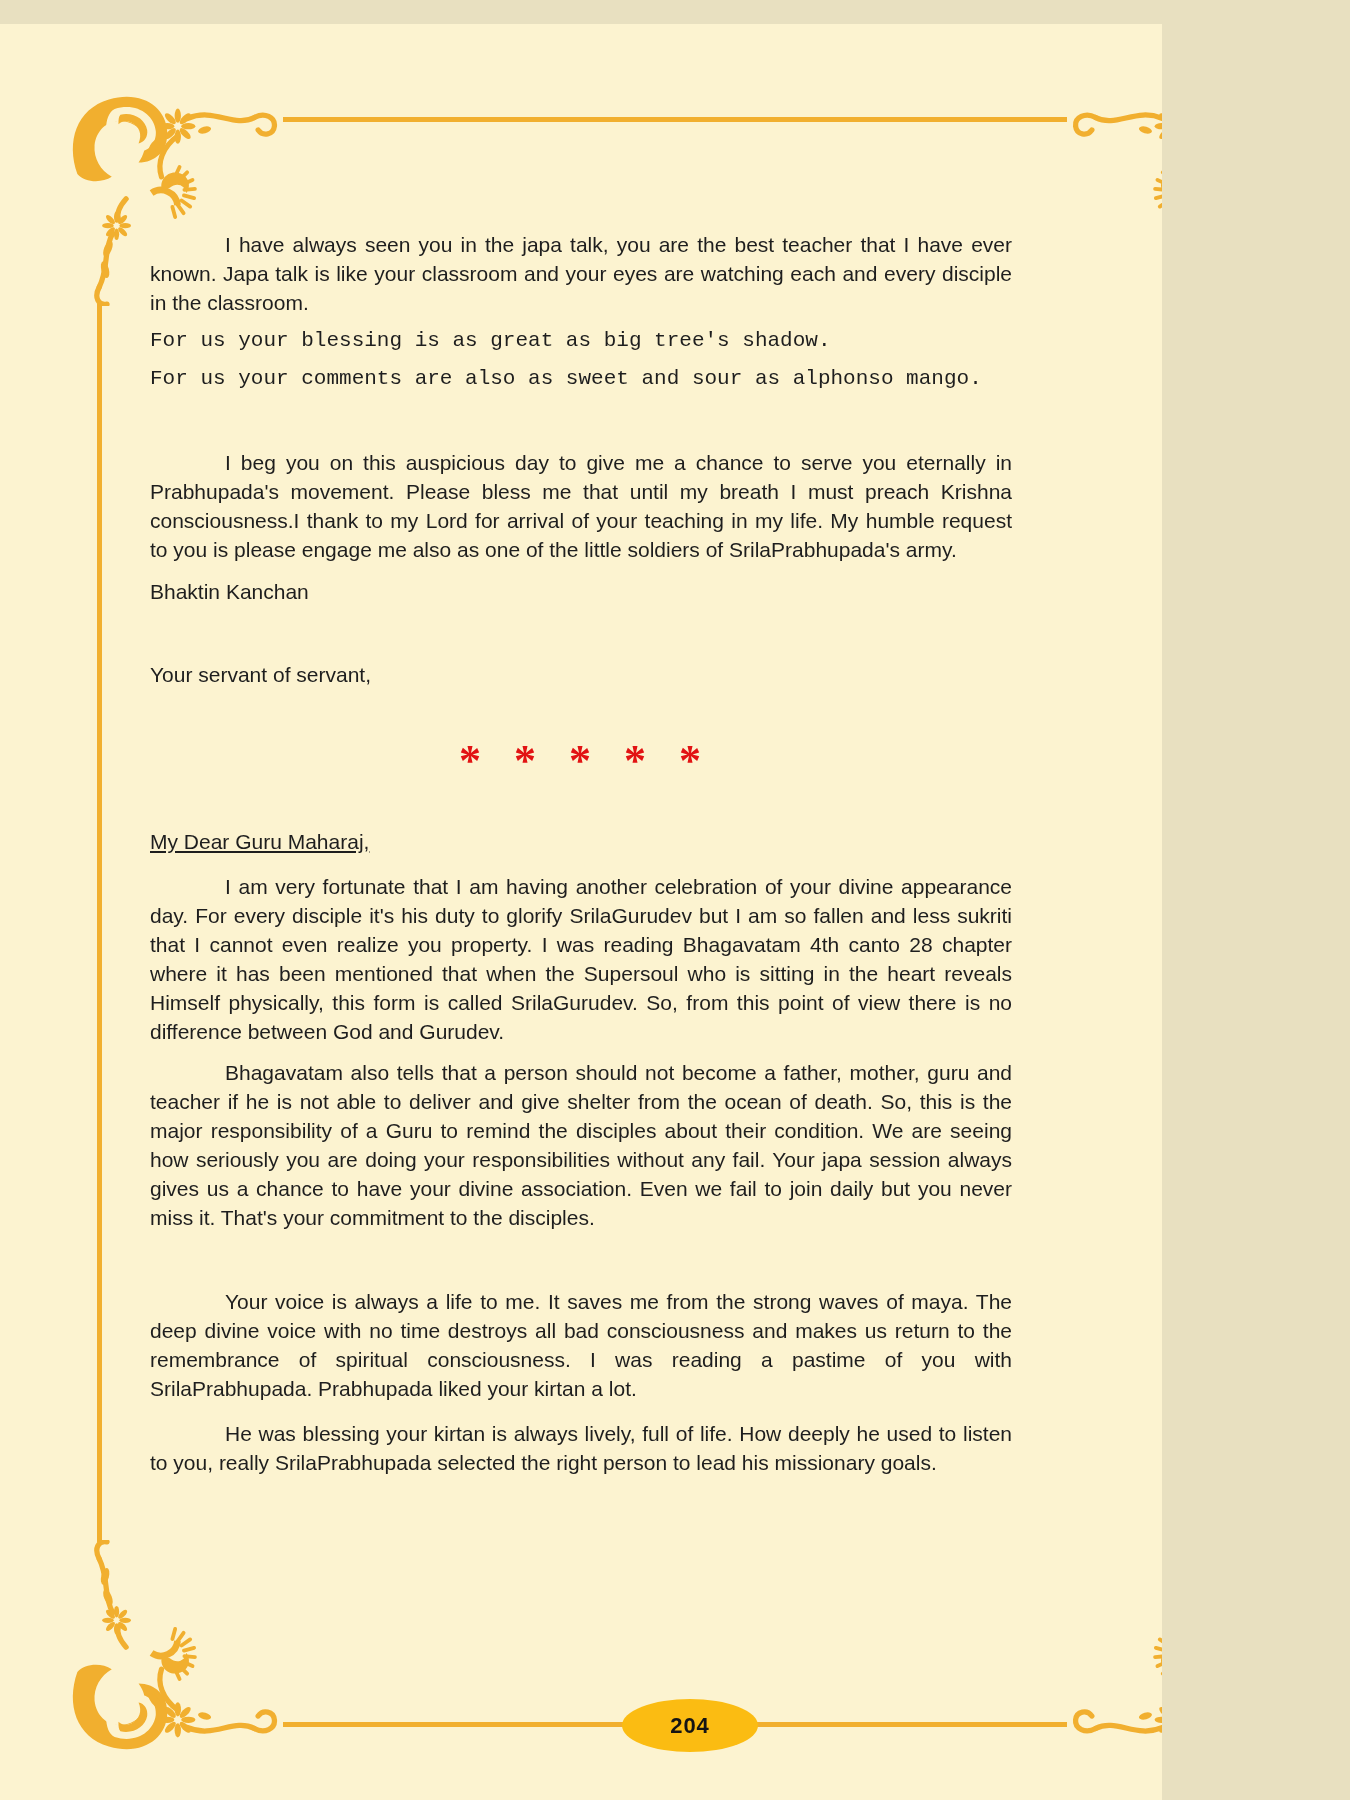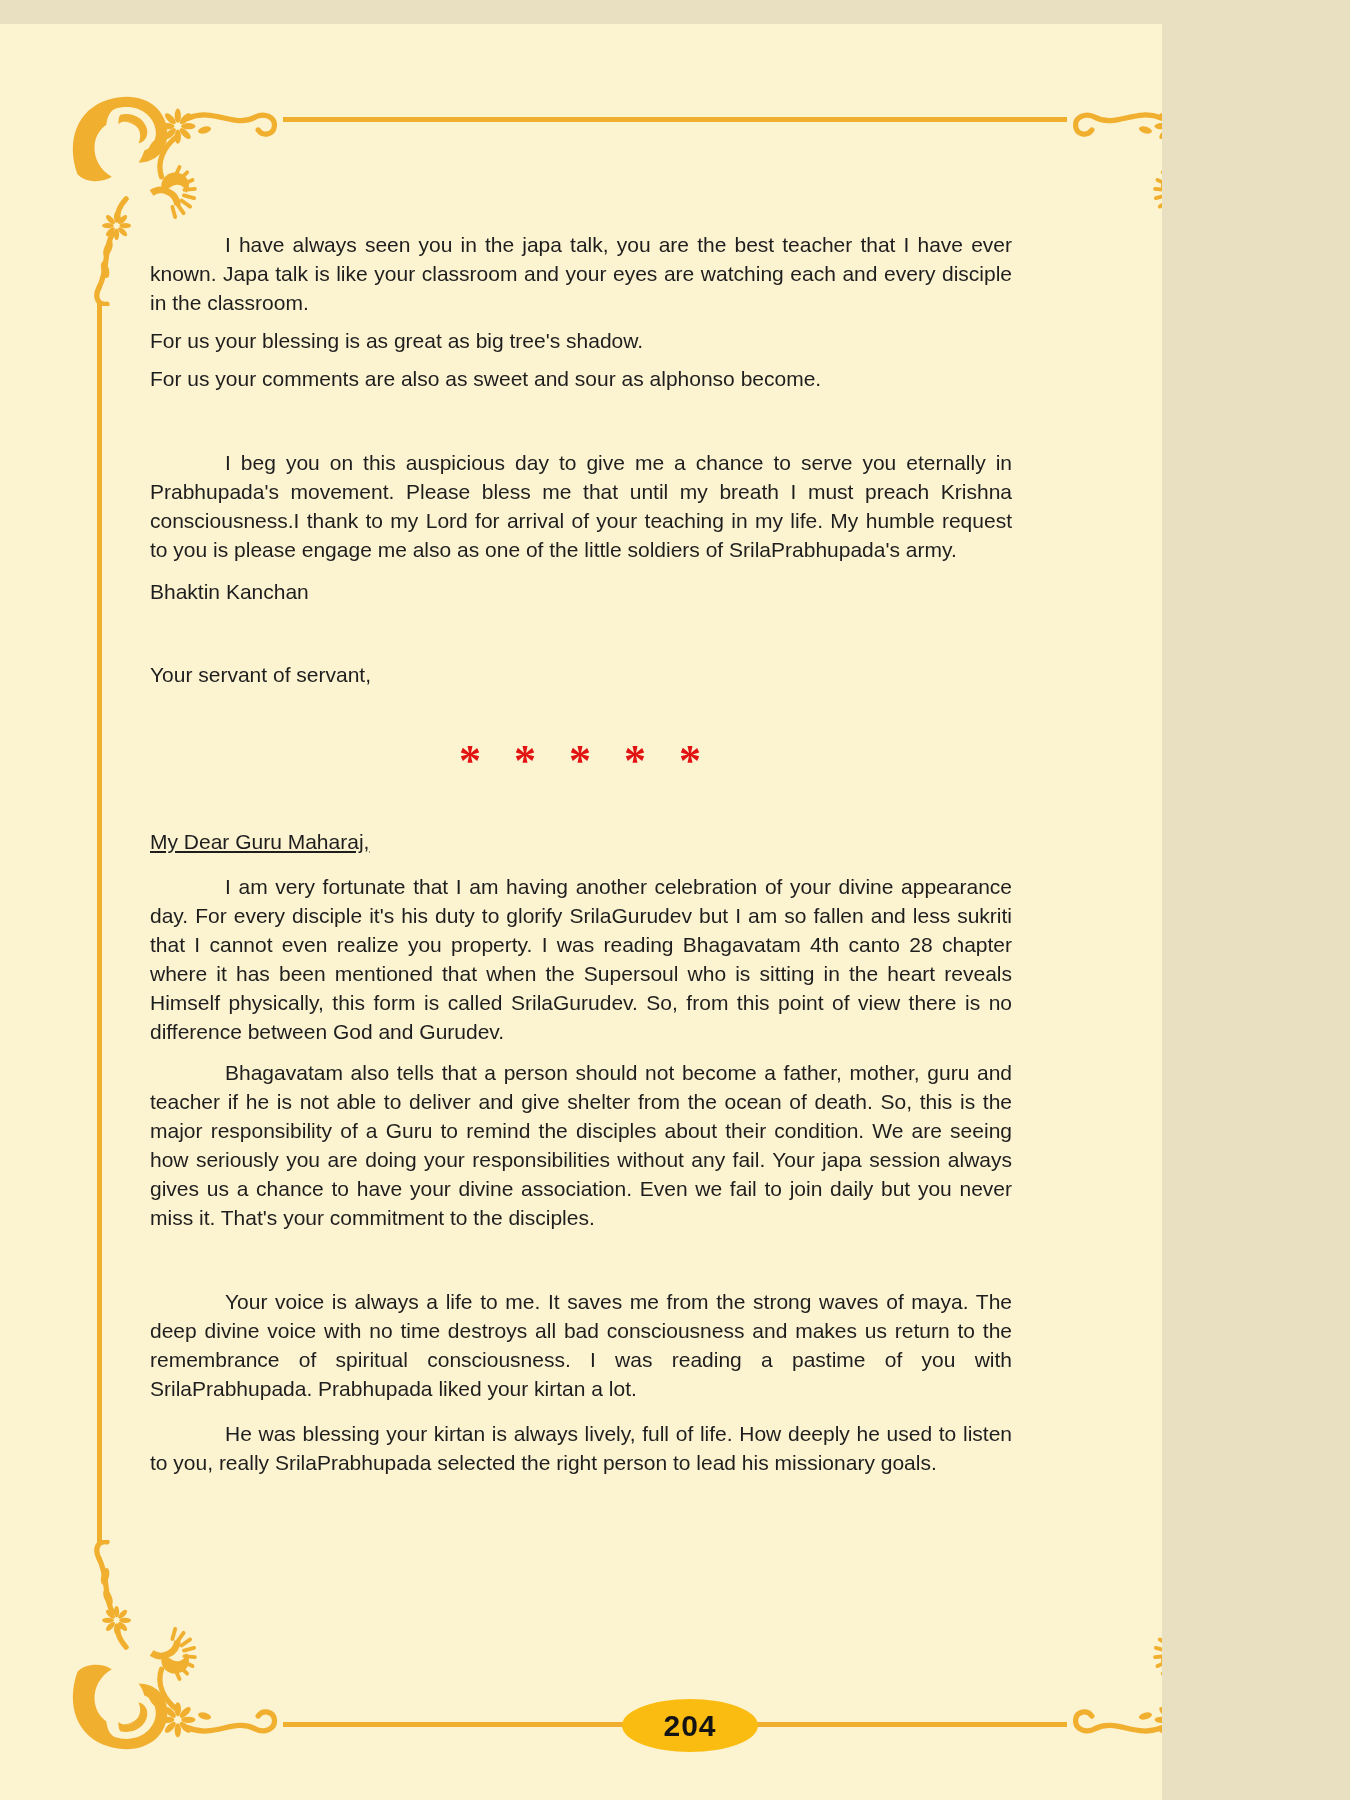--- a/index.html
+++ b/index.html
@@ -30,38 +30,38 @@
   .line{text-align:left;margin:0;}
   .m64{margin-top:64px;}
   .m55{margin-top:55px;}
   .m54{margin-top:54px;}
   .m50{margin-top:50px;}
   .m34{margin-top:34px;text-decoration:underline;}
   .m16{margin-top:16px;}
   .m14{margin-top:14px;}
   .m13{margin-top:13px;}
   .m12{margin-top:12px;}
-  .m9 {margin-top:9px;}
+  .m9 {margin-top:9px;font-family:Liberation Mono, monospace;}
   .separator{
     text-align:center;
     font-family:"Liberation Serif","DejaVu Serif",serif;
     font-weight:700;
     font-size:44px;line-height:44px;
     color:#E21313;
     word-spacing:18px;
     letter-spacing:2px;
   }
   
   .page-badge{
     position:absolute;left:622px;top:1675px;width:136px;height:53px;
     background:#FBBC12;border-radius:50%;
     display:flex;align-items:center;justify-content:center;
     z-index:3;
   }
-  .page-badge span{font-size:30px;font-weight:700;color:#141414;letter-spacing:1px;}
+  .page-badge span{font-size:22px;font-weight:700;color:#141414;letter-spacing:1px;}
   .defs-holder{position:absolute;width:0;height:0;overflow:hidden;}
 </style>
 </head>
 <body>
 
 <div class="page">
 
   <svg class="defs-holder" aria-hidden="true">
     <defs>
       <g id="fl8" fill="#F1AF2F">
@@ -130,21 +130,21 @@
   <svg class="corner bl" viewBox="0 0 230 230">
       <use href="#flourish"></use>
     </svg>
   <svg class="corner br" viewBox="0 0 230 230">
       <use href="#flourish"></use>
     </svg>
 
   <div class="content">
     <p class="para">I have always seen you in the japa talk, you are the best teacher that I have ever known. Japa talk is like your classroom and your eyes are watching each and every disciple in the classroom.</p>
     <p class="line m9">For us your blessing is as great as big tree's shadow.</p>
-    <p class="line m9">For us your comments are also as sweet and sour as alphonso become.</p>
+    <p class="line m9">For us your comments are also as sweet and sour as alphonso mango.</p>
     <p class="para m55">I beg you on this auspicious day to give me a chance to serve you eternally in Prabhupada's movement. Please bless me that until my breath I must preach Krishna consciousness.I thank to my Lord for arrival of your teaching in my life. My humble request to you is please engage me also as one of the little soldiers of SrilaPrabhupada's army.</p>
     <p class="line m13">Bhaktin Kanchan</p>
     <p class="line m54">Your servant of servant,</p>
 
     <p class="separator m50">* * * * *</p>
 
     <p class="line m34">My Dear Guru Maharaj,</p>
     <p class="para m16">I am very fortunate that I am having another celebration of your divine appearance day. For every disciple it's his duty to glorify SrilaGurudev but I am so fallen and less sukriti that I cannot even realize you property. I was reading Bhagavatam 4th canto 28 chapter where it has been mentioned that when the Supersoul who is sitting in the heart reveals Himself physically, this form is called SrilaGurudev. So, from this point of view there is no difference between God and Gurudev.</p>
     <p class="para m12">Bhagavatam also tells that a person should not become a father, mother, guru and teacher if he is not able to deliver and give shelter from the ocean of death. So, this is the major responsibility of a Guru to remind the disciples about their condition. We are seeing how seriously you are doing your responsibilities without any fail. Your japa session always gives us a chance to have your divine association. Even we fail to join daily but you never miss it. That's your commitment to the disciples.</p>
     <p class="para m55">Your voice is always a life to me. It saves me from the strong waves of maya. The deep divine voice with no time destroys all bad consciousness and makes us return to the remembrance of spiritual consciousness. I was reading a pastime of you with SrilaPrabhupada. Prabhupada liked your kirtan a lot.</p>

